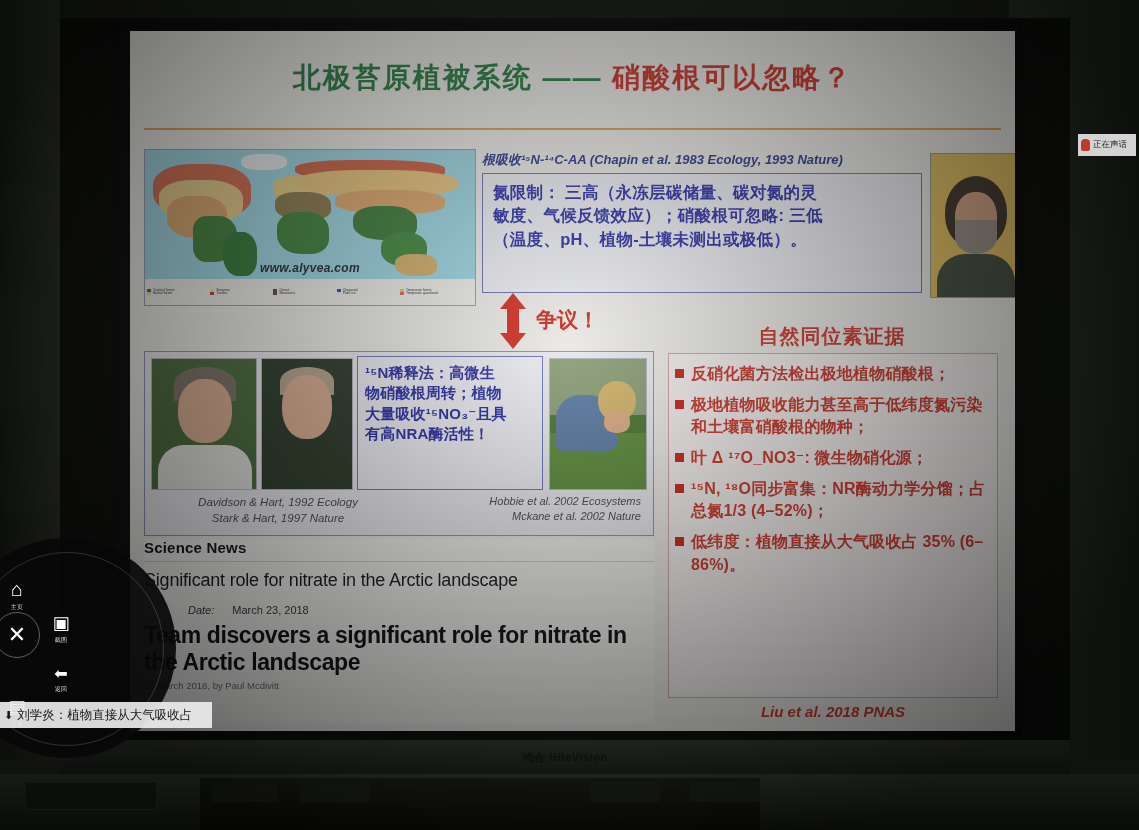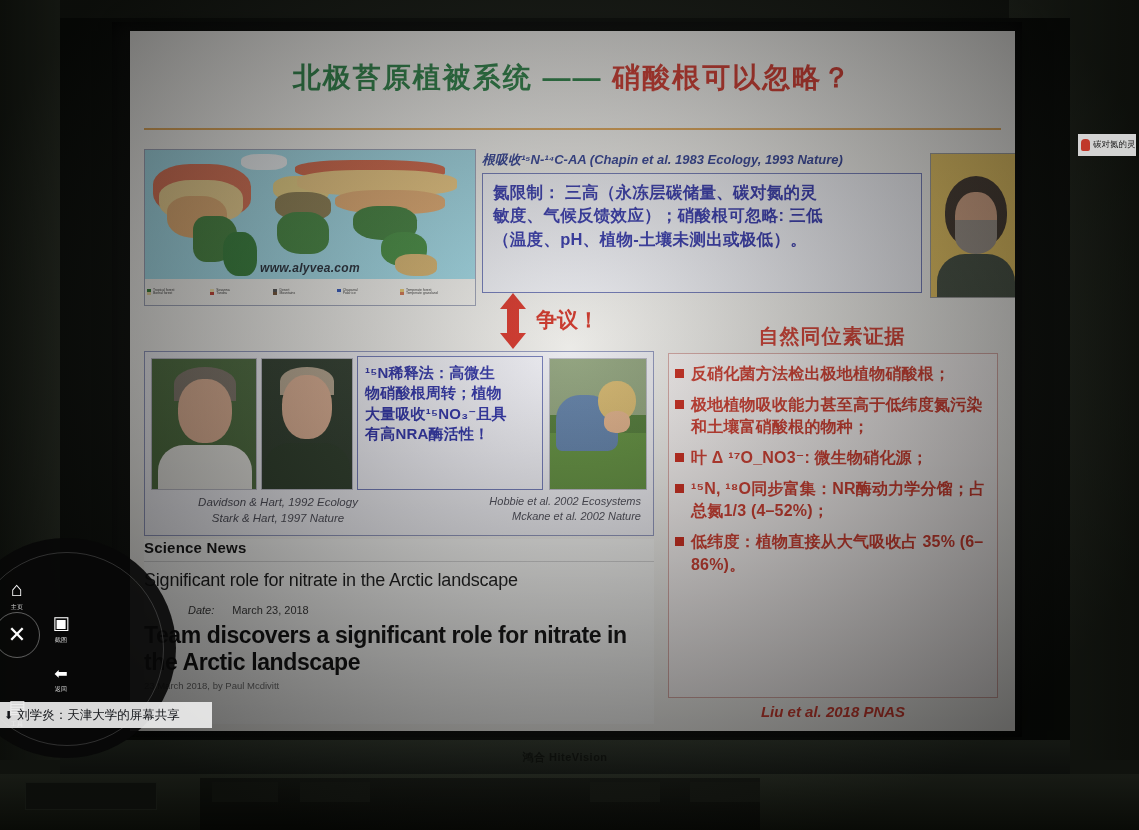--- a/index.html
+++ b/index.html
@@ -344,26 +344,26 @@
 
     <div class="rad-item" style="left:38px;top:128px;">
       <span class="rad-ico" style="font-size:18px;">▤</span>
       <span class="rad-lab">工具</span>
     </div>
     <div class="rad-center">✕</div>
   </div>
 
   <div class="sharebar">
     <span class="share-ico">⬇</span>
-    <span>刘学炎：天津大学的屏幕共享</span>
+    <span>刘学炎：植物直接从大气吸收占</span>
   </div>
 
   <div class="speak-badge">
     <span class="speak-ico"></span>
-    <span class="speak-txt">碳对氮的灵</span>
+    <span class="speak-txt">正在声话</span>
   </div>
 
   <div class="bottom-bezel">
     <span class="brand">鸿合 HiteVision</span>
   </div>
   <div class="desk"></div>
   <div class="desk-shadow"></div>
   <div class="keyboard"></div>
   <div class="kb2"></div>
   <div class="kb3"></div>

